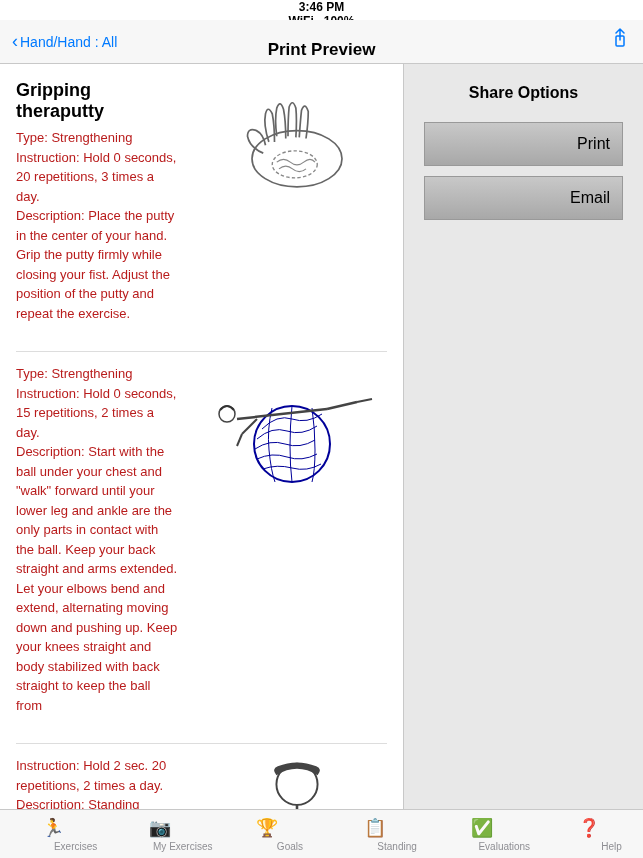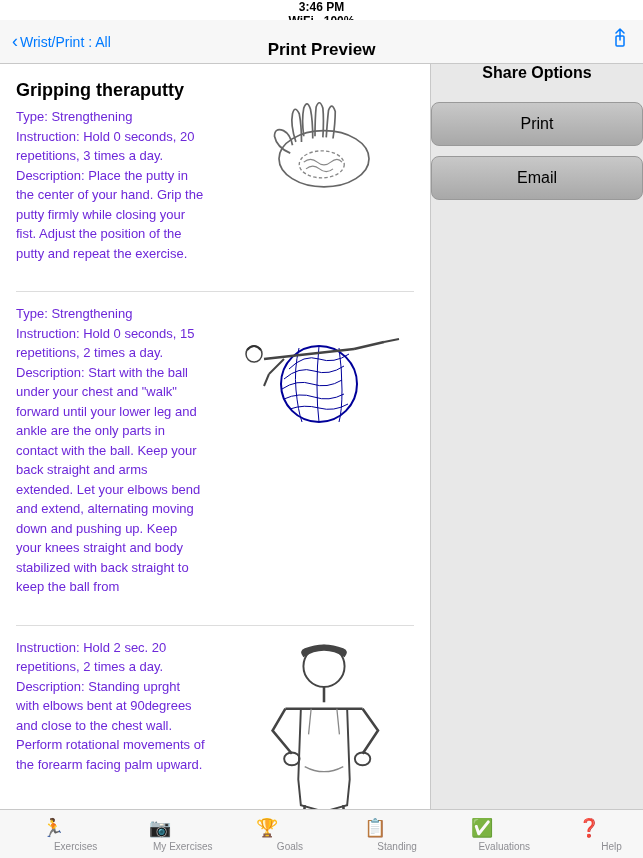--- a/index.html
+++ b/index.html
@@ -87,21 +87,21 @@
 
     .exercise-title {
       font-size: 18px;
       font-weight: 700;
       color: #000;
       margin-bottom: 6px;
     }
 
     .exercise-details {
       font-size: 13px;
-      color: #6d28d9;
+      color: #b91c1c;
       line-height: 1.5;
     }
 
     .exercise-row {
       display: flex;
       gap: 28px;
       align-items: flex-start;
     }
 
     .exercise-text {
@@ -111,48 +111,48 @@
     .exercise-image {
       width: 180px;
       flex-shrink: 0;
       display: flex;
       align-items: center;
       justify-content: center;
     }
 
     
     .share-panel {
-      width: 213px;
+      width: 240px;
       background: #e8e8e8;
       border-left: 1px solid #c8c8c8;
-      padding: 0;
+      padding: 20px;
       flex-shrink: 0;
     }
 
     .share-panel-title {
       font-size: 16px;
       font-weight: 600;
       color: #000;
       text-align: center;
       margin-bottom: 12px;
       padding-bottom: 8px;
     }
 
     .share-button {
       display: block;
       width: 100%;
       padding: 12px;
       margin-bottom: 10px;
       background: linear-gradient(to bottom, #c8c8c8, #a8a8a8);
       border: 1px solid #999;
-      border-radius: 8px;
+      border-radius: 0;
       font-size: 16px;
       font-weight: 500;
       color: #000;
-      text-align: center;
+      text-align: right;
       cursor: pointer;
       font-family: inherit;
     }
 
     
     .tab-bar {
       height: 49px;
       background: #f7f7f7;
       border-top: 1px solid #c8c8c8;
       display: flex;
@@ -205,21 +205,21 @@
   </div>
   <div class="status-right">
     <span>WiFi</span>
     <span>100%</span>
   </div>
 </div>
 
 <div class="nav-bar">
   <div class="nav-back">
     <span class="nav-back-chevron">‹</span>
-    <span>Wrist/Print : All</span>
+    <span>Hand/Hand : All</span>
   </div>
   <div class="nav-title">Print Preview</div>
   <div class="nav-share">
     <svg width="22" height="22" viewBox="0 0 22 22" fill="none">
       <rect x="7" y="8" width="8" height="10" rx="1" stroke="#007aff" stroke-width="1.5" fill="none"></rect>
       <path d="M11 1 L11 12 M7 5 L11 1 L15 5" stroke="#007aff" stroke-width="1.5" stroke-linecap="round" stroke-linejoin="round" fill="none"></path>
     </svg>
   </div>
 </div>
 

